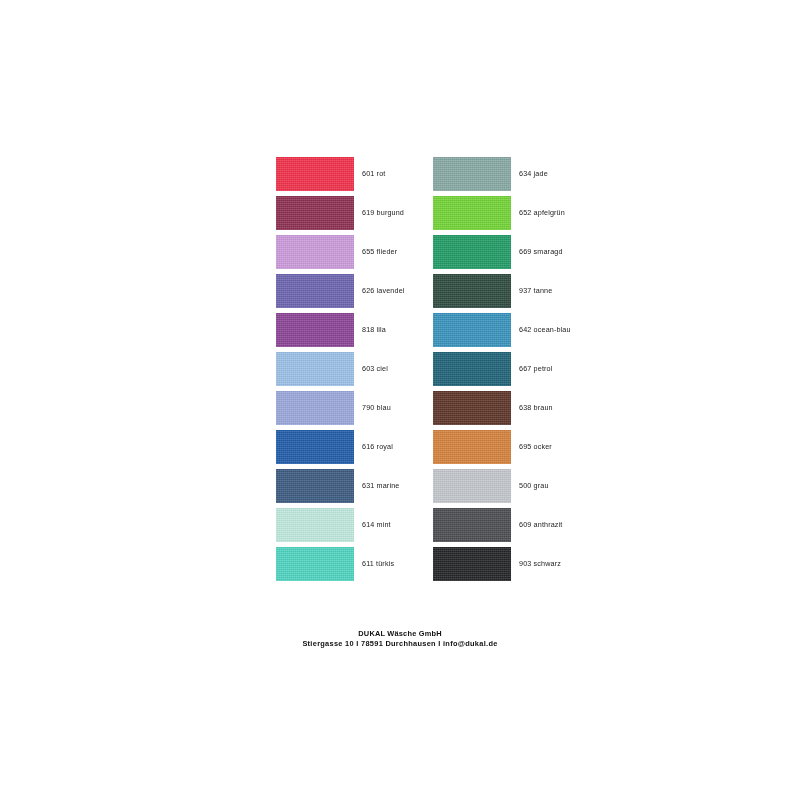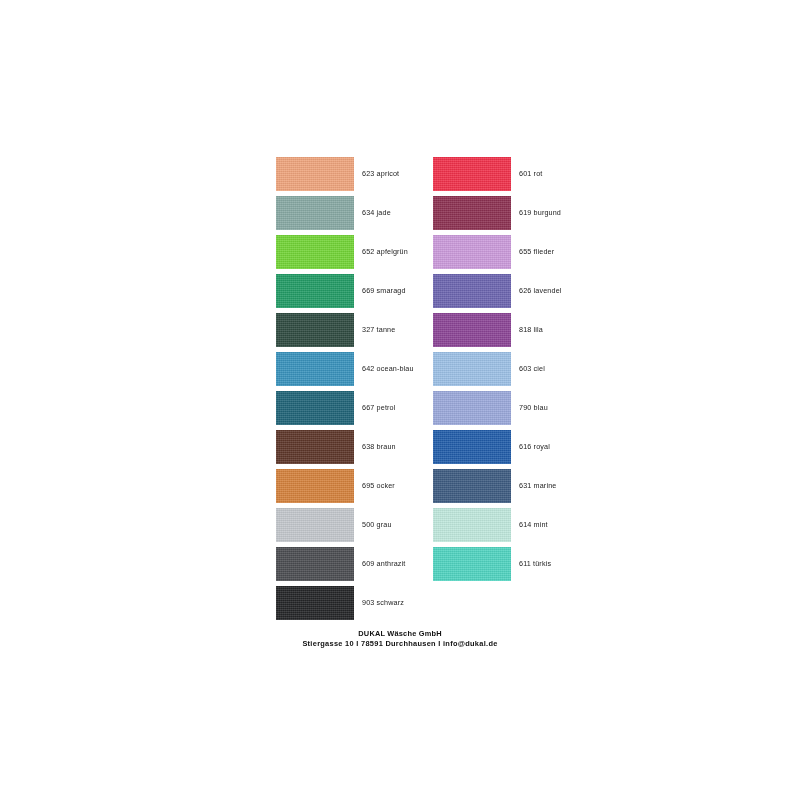--- a/index.html
+++ b/index.html
@@ -98,24 +98,20 @@
     letter-spacing: 0.3px;
   }
 </style>
 </head>
 <body>
 
 <div id="sheet">
 
   <div id="swatch-grid">
       <div class="swatch-row">
-        <div class="swatch-chip" style="background-color: rgb(239, 164, 124);"></div>
-        <div class="swatch-label">623 apricot</div>
-      </div>
-      <div class="swatch-row">
         <div class="swatch-chip" style="background-color: rgb(240, 48, 74);"></div>
         <div class="swatch-label">601 rot</div>
       </div>
       <div class="swatch-row">
         <div class="swatch-chip" style="background-color: rgb(135, 169, 163);"></div>
         <div class="swatch-label">634 jade</div>
       </div>
       <div class="swatch-row">
         <div class="swatch-chip" style="background-color: rgb(140, 48, 80);"></div>
         <div class="swatch-label">619 burgund</div>
@@ -131,21 +127,21 @@
       <div class="swatch-row">
         <div class="swatch-chip" style="background-color: rgb(33, 155, 101);"></div>
         <div class="swatch-label">669 smaragd</div>
       </div>
       <div class="swatch-row">
         <div class="swatch-chip" style="background-color: rgb(108, 100, 175);"></div>
         <div class="swatch-label">626 lavendel</div>
       </div>
       <div class="swatch-row">
         <div class="swatch-chip" style="background-color: rgb(46, 74, 64);"></div>
-        <div class="swatch-label">327 tanne</div>
+        <div class="swatch-label">937 tanne</div>
       </div>
       <div class="swatch-row">
         <div class="swatch-chip" style="background-color: rgb(139, 68, 149);"></div>
         <div class="swatch-label">818 lila</div>
       </div>
       <div class="swatch-row">
         <div class="swatch-chip" style="background-color: rgb(56, 146, 188);"></div>
         <div class="swatch-label">642 ocean-blau</div>
       </div>
       <div class="swatch-row">

